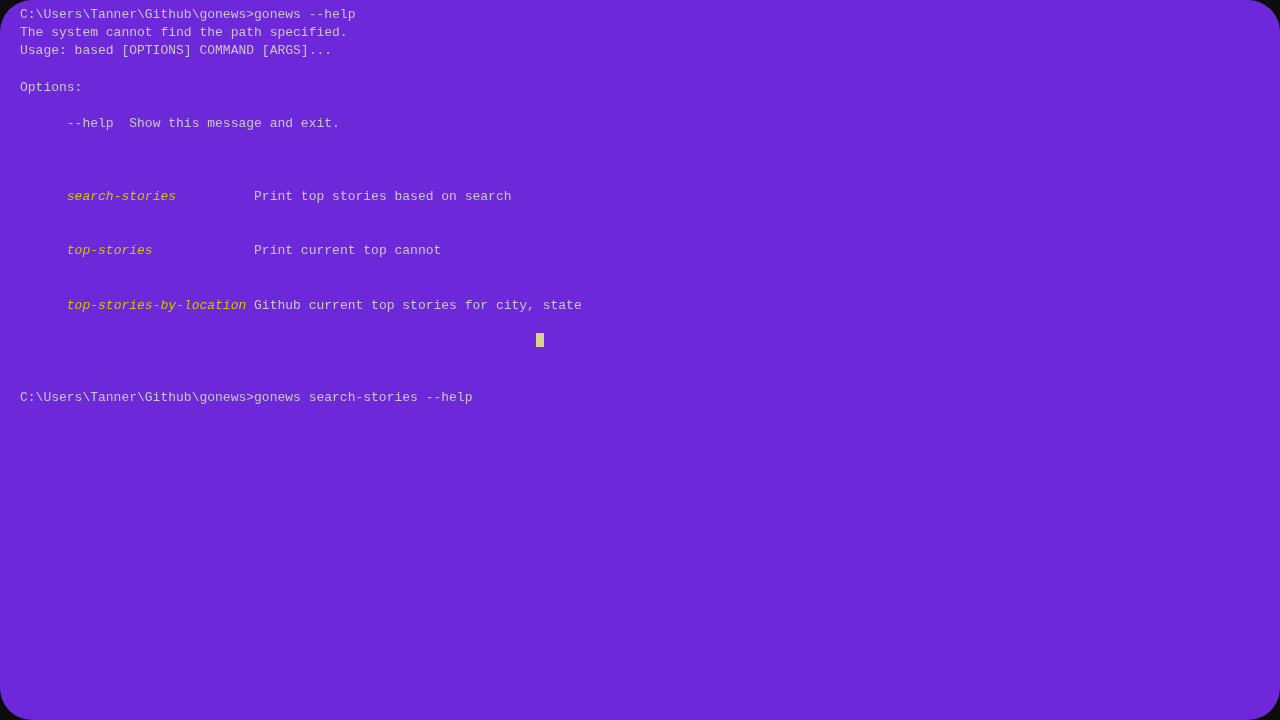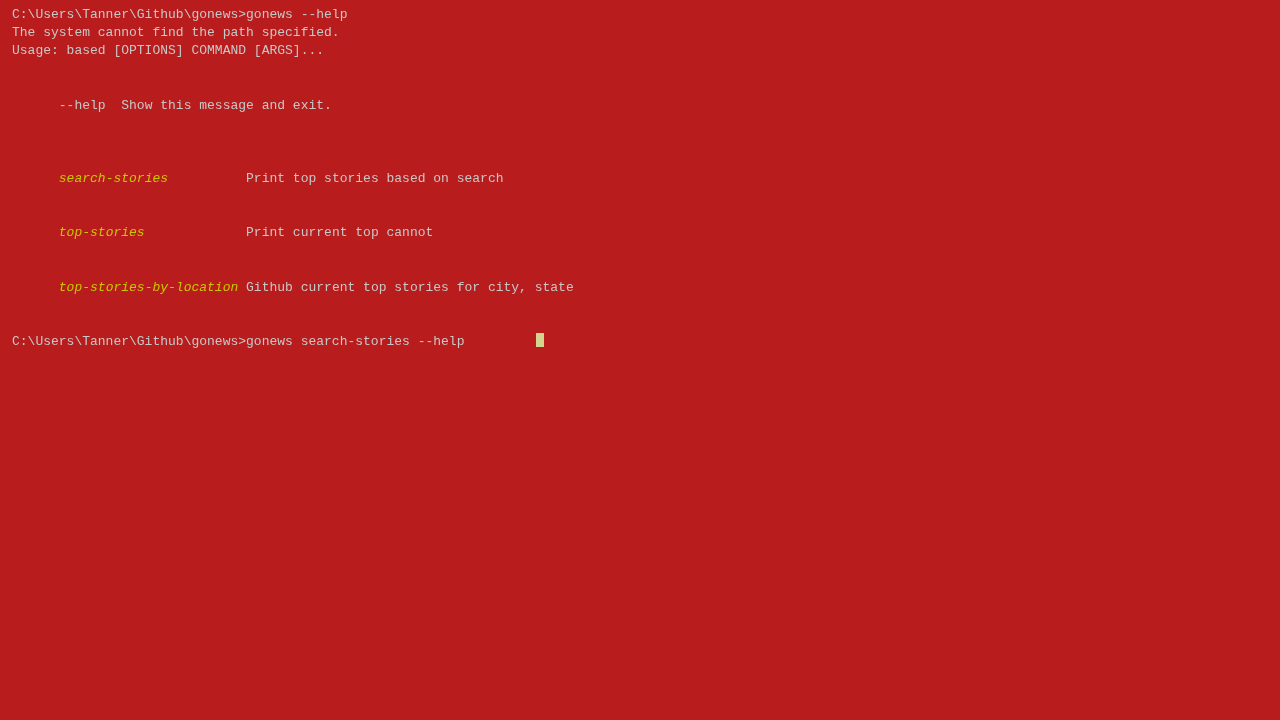--- a/index.html
+++ b/index.html
@@ -14,23 +14,24 @@
       background-color: #0c0c0c;
       overflow: hidden;
       font-family: 'Courier New', Courier, monospace;
       font-size: 13px;
       line-height: 1.4;
     }
 
     .terminal {
       width: 100%;
       height: 100%;
-      background-color: #b91c1c;
-      padding: 6px 12px;
+      background-color: #6d28d9;
+      padding: 6px 20px;
       position: relative;
+      border-radius: 32px;
     }
 
     .line {
       white-space: pre;
       display: block;
     }
 
     .color-white {
       color: #c8c8c8;
     }
@@ -62,20 +63,21 @@
 <div class="terminal">
 
   <span class="line color-white" style="color: rgb(200, 200, 200);">C:\Users\Tanner\Github\gonews&gt;gonews --help</span>
 
   <span class="line color-white">The system cannot find the path specified.</span>
 
   <span class="line color-white">Usage: based [OPTIONS] COMMAND [ARGS]...</span>
 
   <span class="empty-line"></span>
 
+  <span class="line color-white">Options:</span>
 
   <span class="line">
     <span class="color-white">  --help  </span><span class="color-white">Show this message and exit.</span>
   </span>
 
   <span class="empty-line"></span>
 
 
   <span class="line">
     <span class="color-yellow">  search-stories          </span><span class="color-white">Print top stories based on search</span>
@@ -84,17 +86,17 @@
   <span class="line">
     <span class="color-yellow">  top-stories             </span><span class="color-white">Print current top cannot</span>
   </span>
 
   <span class="line">
     <span class="color-yellow">  top-stories-by-location </span><span class="color-white">Github current top stories for city, state</span>
   </span>
 
   <span class="empty-line"></span>
 
-  <span class="line color-white" style="color: rgb(200, 200, 200);">C:\Users\Tanner\Github\gonews&gt;gonews search-stories --help</span>
+  <span class="line color-white" style="color: rgb(200, 200, 200); margin-top: 37px;">C:\Users\Tanner\Github\gonews&gt;gonews search-stories --help</span>
 
   <span class="cursor"></span>
 
 </div>
 
 </body></html>

